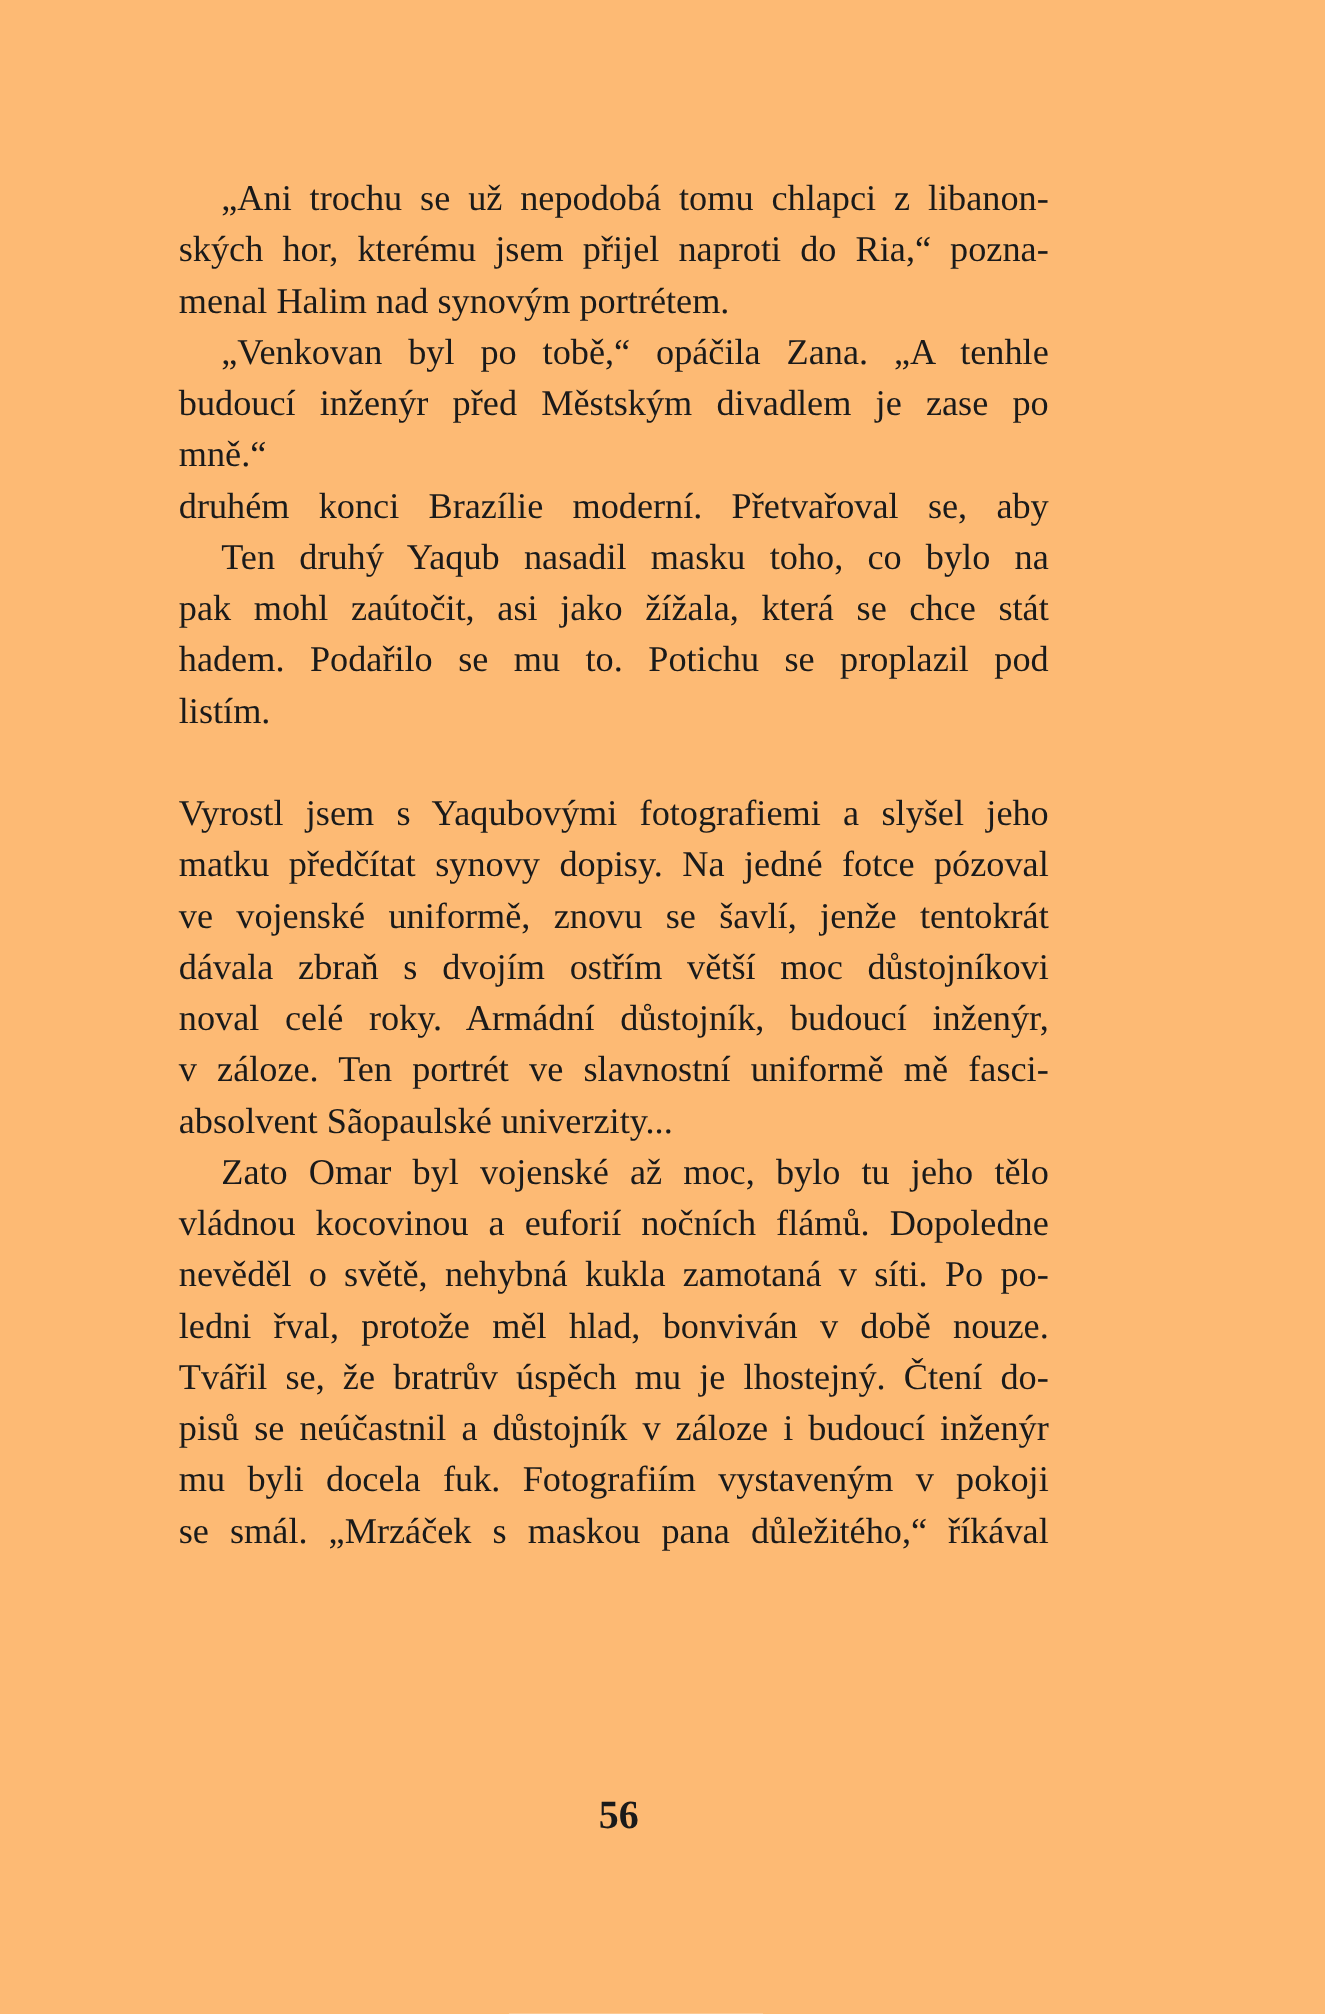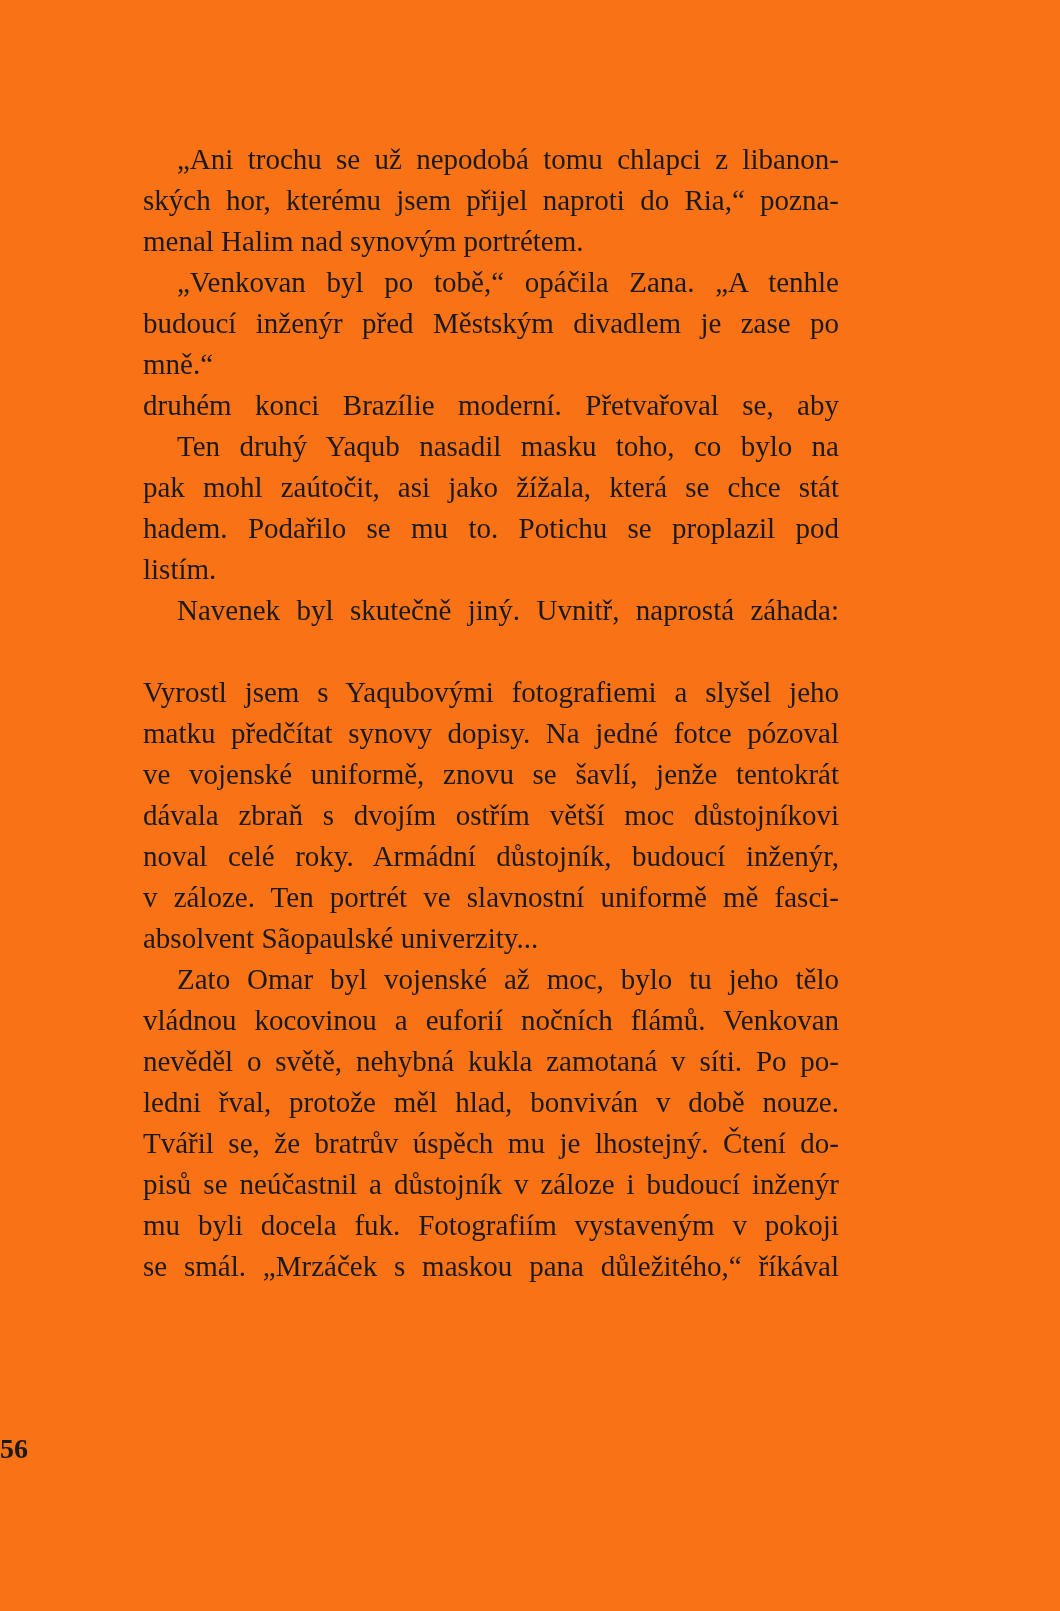--- a/index.html
+++ b/index.html
@@ -13,21 +13,21 @@
       position: relative;
       overflow: hidden;
       font-family: "Liberation Serif", "DejaVu Serif", serif;
       color: #1a1a1a;
     }
     .page {
       position: absolute;
       left: 0; top: 0;
       width: 1060px;
       height: 1611px;
-      background: #f97316;
+      background: #fdba74;
     }
     .text-block {
       position: absolute;
       left: 143px;
       top: 139px;
       width: 696px;
       font-size: 29px;
       line-height: 41px;
     }
     .line {
@@ -44,21 +44,22 @@
       padding-left: 34px;
     }
     .section-gap {
       height: 41px;
     }
     .page-number {
       position: absolute;
       left: 0;
       width: 990px;
       top: 1433px;
-      font-size: 28px;
+      text-align: center;
+      font-size: 32px;
       font-weight: bold;
       color: #1a1a1a;
     }
   </style>
 </head>
 <body>
 
 <div class="page">
   <div class="text-block">
 
@@ -76,38 +77,37 @@
 
     <div>
       <span class="line">druhém konci Brazílie moderní. Přetvařoval se, aby</span>
       <span class="line indent">Ten druhý Yaqub nasadil masku toho, co bylo na</span>
       <span class="line">pak mohl zaútočit, asi jako žížala, která se chce stát</span>
       <span class="line">hadem. Podařilo se mu to. Potichu se proplazil pod</span>
       <span class="line last">listím.</span>
     </div>
 
     <div>
-      <span class="line indent">Navenek byl skutečně jiný. Uvnitř, naprostá záhada:</span>
     </div>
 
     <div class="section-gap"></div>
 
     <div>
       <span class="line">Vyrostl jsem s Yaqubovými fotografiemi a slyšel jeho</span>
       <span class="line">matku předčítat synovy dopisy. Na jedné fotce pózoval</span>
       <span class="line">ve vojenské uniformě, znovu se šavlí, jenže tentokrát</span>
       <span class="line">dávala zbraň s dvojím ostřím větší moc důstojníkovi</span>
       <span class="line">noval celé roky. Armádní důstojník, budoucí inženýr,</span>
       <span class="line">v záloze. Ten portrét ve slavnostní uniformě mě fasci-</span>
       <span class="line last">absolvent Sãopaulské univerzity...</span>
     </div>
 
     <div>
       <span class="line indent">Zato Omar byl vojenské až moc, bylo tu jeho tělo</span>
-      <span class="line">vládnou kocovinou a euforií nočních flámů. Venkovan</span>
+      <span class="line">vládnou kocovinou a euforií nočních flámů. Dopoledne</span>
       <span class="line">nevěděl o světě, nehybná kukla zamotaná v síti. Po po-</span>
       <span class="line">ledni řval, protože měl hlad, bonviván v době nouze.</span>
       <span class="line">Tvářil se, že bratrův úspěch mu je lhostejný. Čtení do-</span>
       <span class="line">pisů se neúčastnil a důstojník v záloze i budoucí inženýr</span>
       <span class="line">mu byli docela fuk. Fotografiím vystaveným v pokoji</span>
       <span class="line">se smál. „Mrzáček s maskou pana důležitého,“ říkával</span>
     </div>
 
   </div>
 

